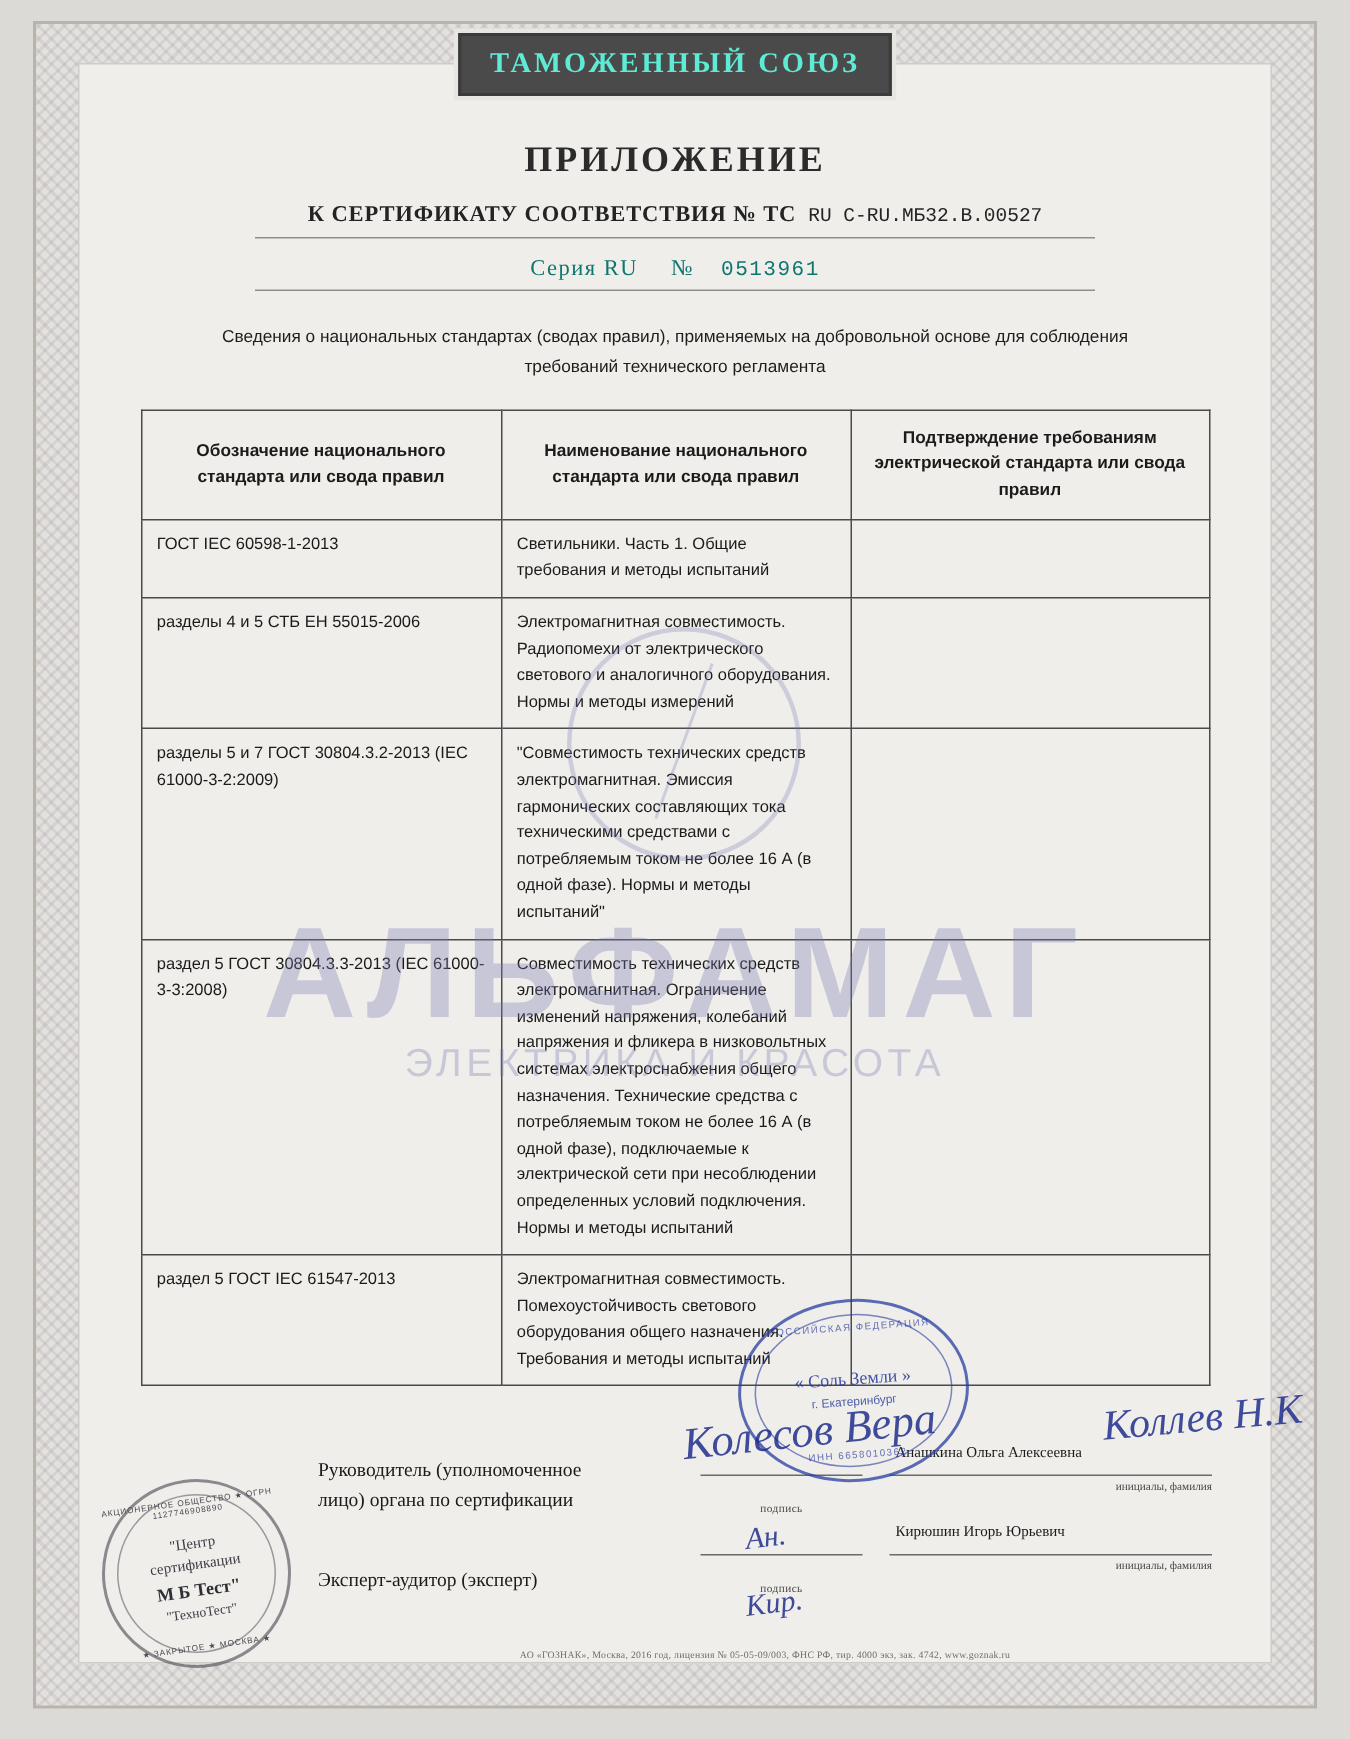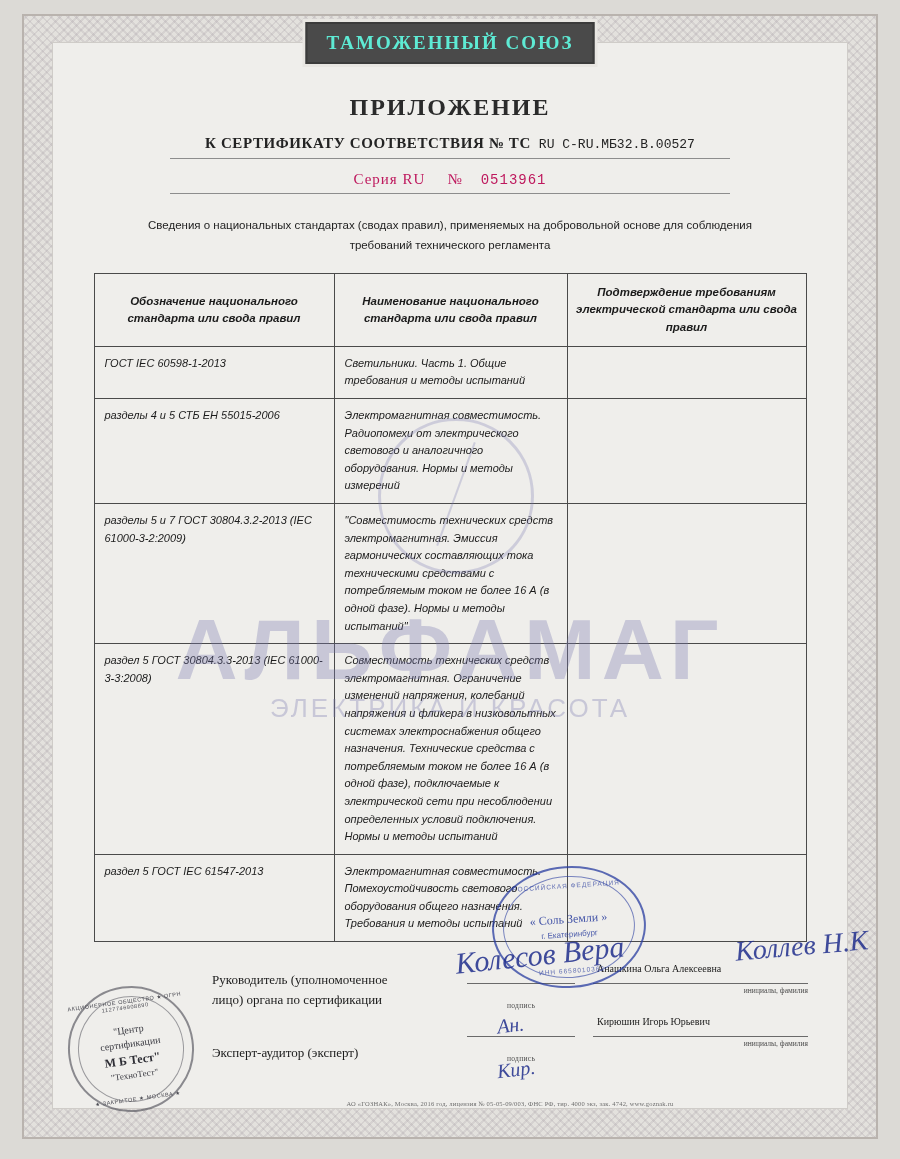--- a/index.html
+++ b/index.html
@@ -74,21 +74,21 @@
     font-family:"Liberation Mono", monospace;
     font-weight:normal;
     font-size:13px;
     letter-spacing:0;
     margin-left:8px;
   }
   .series-row{
     text-align:center;
     font-family:"Liberation Serif", serif;
     font-size:15px;
-    color:#be185d;
+    color:#0f766e;
     margin-top:12px;
     letter-spacing:1px;
   }
   .series-row .sernum{
     font-family:"Liberation Mono", monospace;
     font-size:14px;
     letter-spacing:1px;
     margin-left:18px;
   }
   .series-row .nosign{margin-left:22px;}
@@ -107,21 +107,20 @@
     color:#1d1d1d;
     margin:22px 40px 0 40px;
     line-height:1.7;
   }
 
   table.main{
     border-collapse:collapse;
     width:712px;
     margin:18px auto 0 auto;
     table-layout:fixed;
-    font-style:italic;
   }
   table.main th{
     border:1px solid #4a4a4a;
     font-size:11.5px;
     font-weight:bold;
     padding:10px 8px;
     text-align:center;
     line-height:1.5;
     color:#1b1b1b;
     vertical-align:middle;

